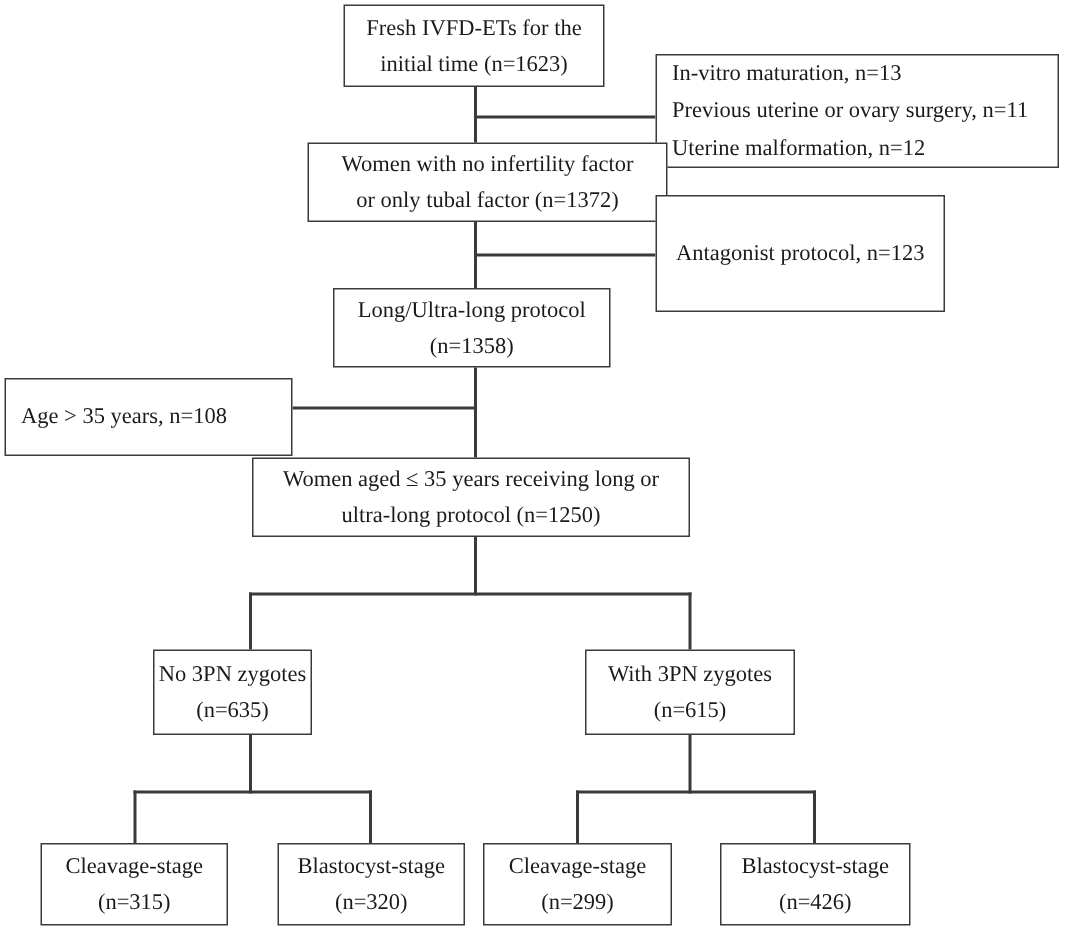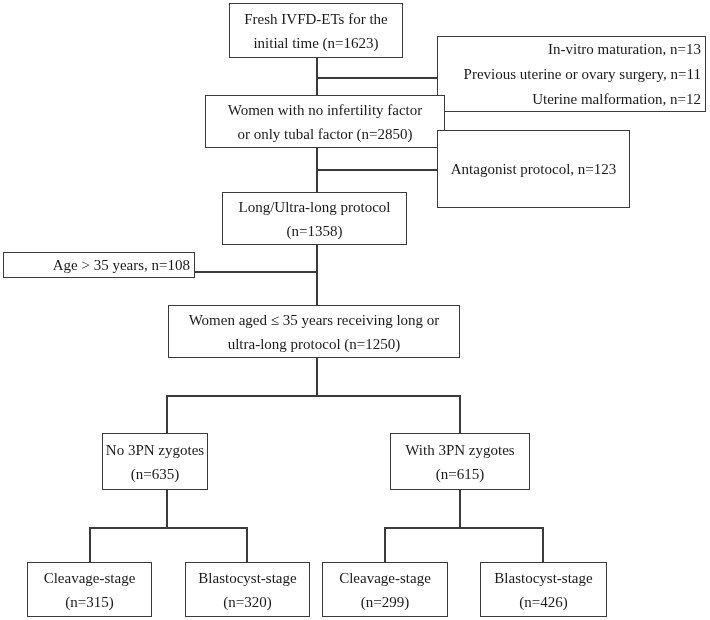--- a/index.html
+++ b/index.html
@@ -25,21 +25,21 @@
     flex-direction: column;
     justify-content: center;
     align-items: center;
     text-align: center;
     color: #1a1a1a;
     font-size: 15px;
     line-height: 24px;
     z-index: 2;
   }
   .box.left-align {
-    align-items: flex-end;
+    align-items: flex-start;
     text-align: left;
     padding-left: 10px;
     padding-right: 4px;
   }
   .box.loose {
     line-height: 25px;
   }
   .tline {
     display: block;
     white-space: nowrap;
@@ -87,33 +87,33 @@
   </div>
 
   <div class="box left-align loose" style="left:437px;top:36px;width:269px;height:76px">
     <span class="tline">In-vitro maturation, n=13</span>
     <span class="tline">Previous uterine or ovary surgery, n=11</span>
     <span class="tline">Uterine malformation, n=12</span>
   </div>
 
   <div class="box" style="left:205px;top:95px;width:240px;height:53px">
     <span class="tline">Women with no infertility factor</span>
-    <span class="tline">or only tubal factor (n=2850)</span>
+    <span class="tline">or only tubal factor (n=1372)</span>
   </div>
 
   <div class="box loose" style="left:437px;top:130px;width:193px;height:78px">
     <span class="tline">Antagonist protocol, n=123</span>
   </div>
 
   <div class="box" style="left:222px;top:192px;width:185px;height:53px">
     <span class="tline">Long/Ultra-long protocol</span>
     <span class="tline">(n=1358)</span>
   </div>
 
-  <div class="box left-align" style="left:3px;top:252px;width:192px;height:26px">
+  <div class="box left-align" style="left:3px;top:252px;width:192px;height:52px">
     <span class="tline">Age &gt; 35 years, n=108</span>
   </div>
 
   <div class="box" style="left:168px;top:305px;width:292px;height:53px">
     <span class="tline">Women aged ≤ 35 years receiving long or</span>
     <span class="tline">ultra-long protocol (n=1250)</span>
   </div>
 
   <div class="box" style="left:102px;top:433px;width:106px;height:57px">
     <span class="tline">No 3PN zygotes</span>

